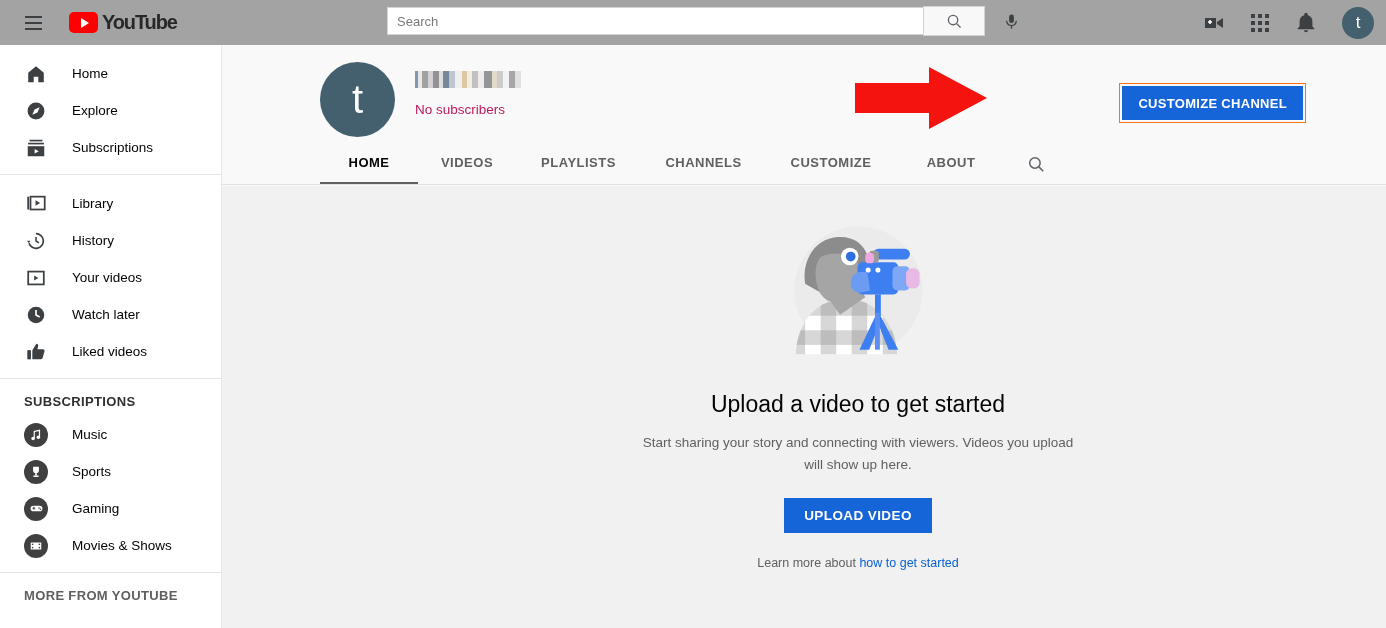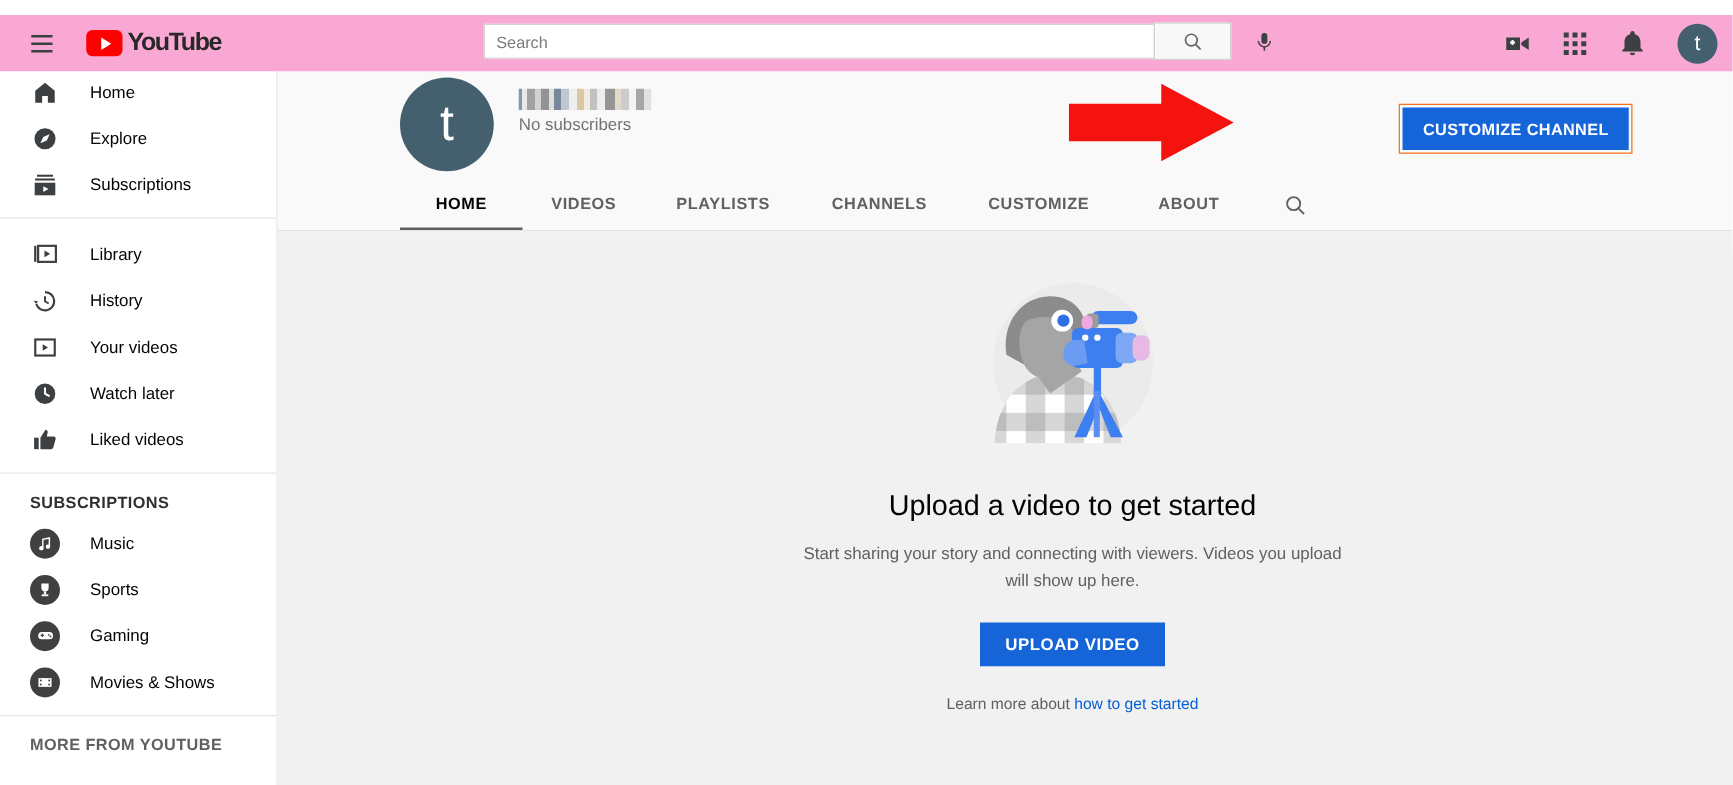--- a/index.html
+++ b/index.html
@@ -8,24 +8,23 @@
     overflow: hidden;
     font-family: "Liberation Sans", sans-serif;
     background: #ffffff;
     color: #030303;
   }
 
   
   .topbar {
     position: absolute; top: 0; left: 0;
     width: 1386px; height: 45px;
-    background: #f9a8d4;
+    background: #a3a3a3;
     display: flex; align-items: center;
     z-index: 30;
-    margin-top: 12px;
   }
   .hamburger {
     width: 40px; height: 40px; margin-left: 13px;
     display: flex; flex-direction: column; justify-content: center; align-items: center;
     cursor: pointer;
   }
   .hamburger i {
     display: block; width: 17px; height: 2px; background: #3c4043; margin: 2px 0;
   }
   .yt-logo {
@@ -159,21 +158,21 @@
         #8d8d8d 69px, #8d8d8d 77px,
         #e2d9c6 77px, #e2d9c6 82px,
         #c9c9c9 82px, #c9c9c9 88px,
         #f3f3f3 88px, #f3f3f3 94px,
         #9f9f9f 94px, #9f9f9f 100px,
         #e0e0e0 100px, #e0e0e0 106px);
     filter: blur(0.6px);
     opacity: 0.92;
   }
   .ch-subs {
-    margin-top: 4px; font-size: 13.5px; color: #737373;
+    margin-top: 14px; font-size: 13.5px; color: #be185d;
   }
 
   .ch-actions {
     position: absolute; right: 76px; top: 38px;
     display: flex; align-items: flex-start;
   }
   .btn-blue {
     background: #1565d8;
     color: #ffffff;
     font-size: 13px; font-weight: bold; letter-spacing: 0.3px;

